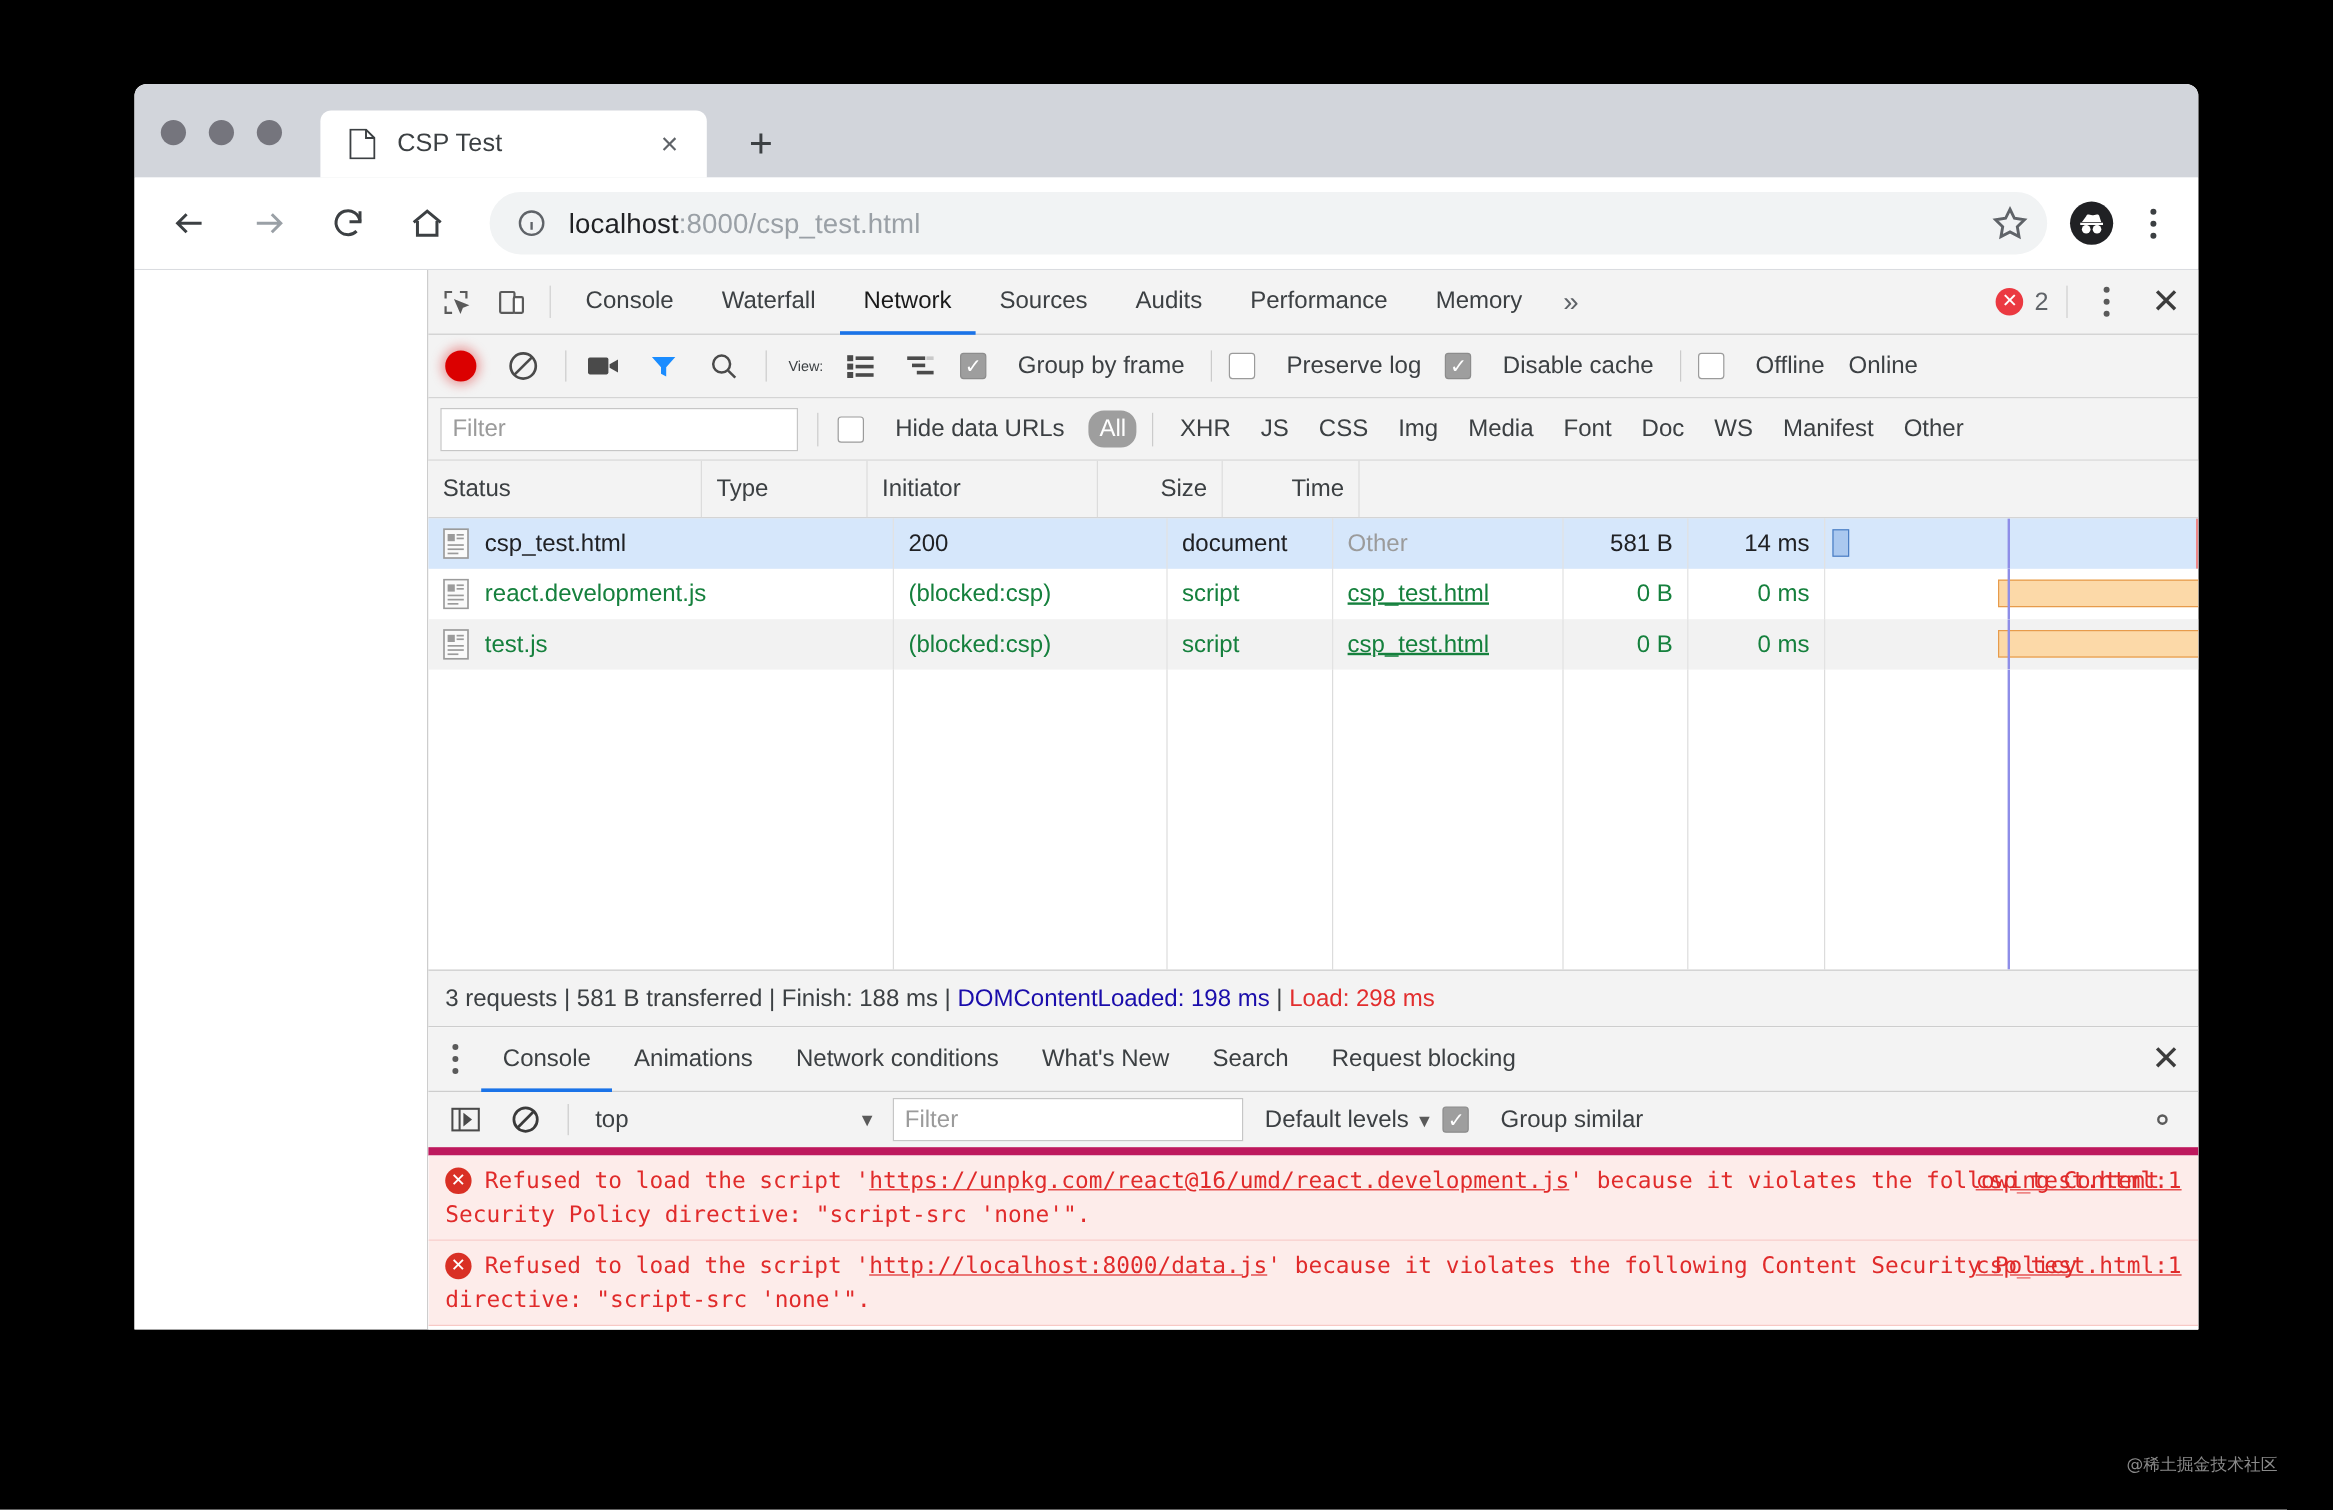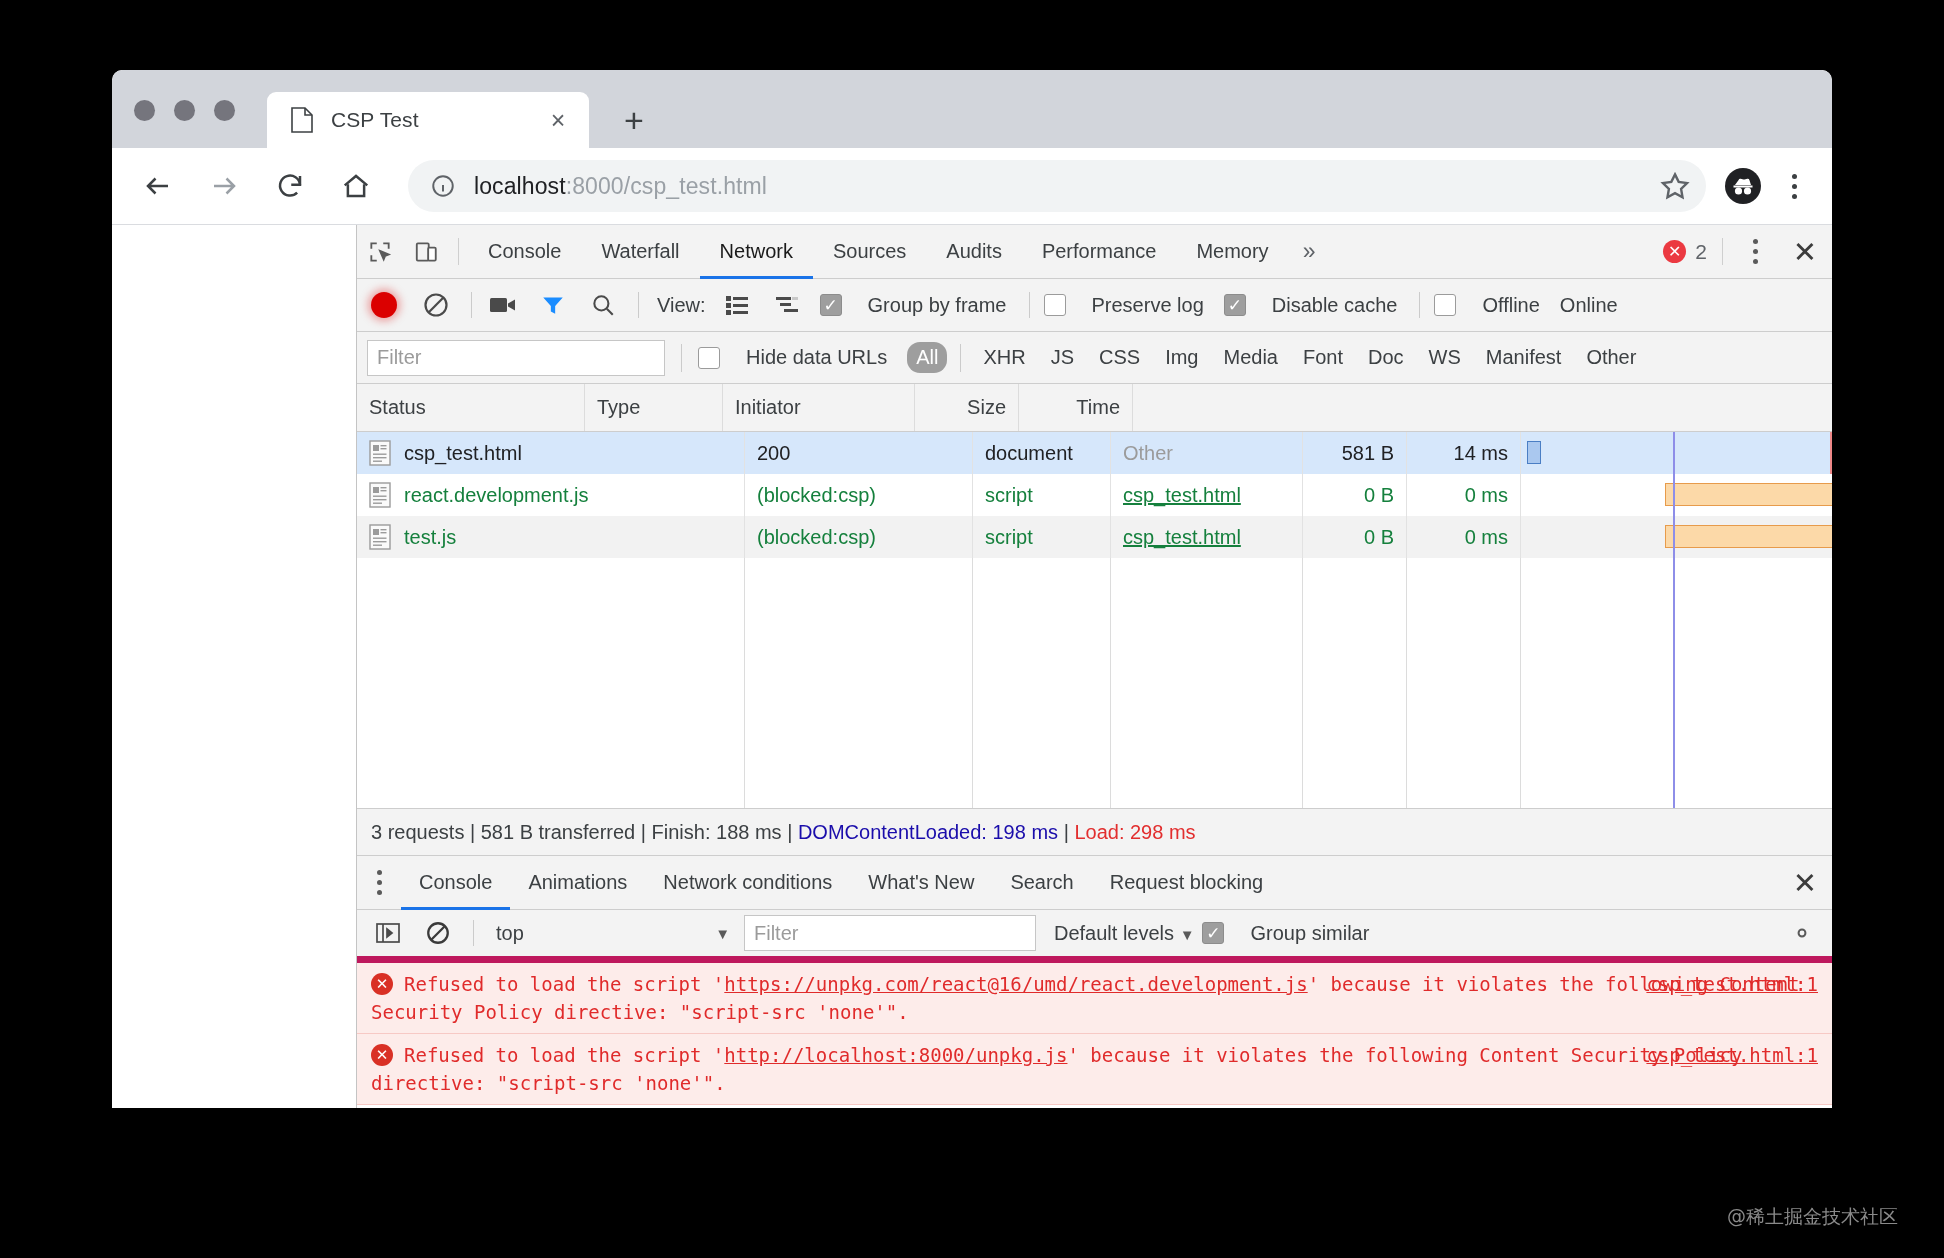--- a/index.html
+++ b/index.html
@@ -191,21 +191,21 @@
     background: #db0000;
     box-shadow: 0 0 9px 3px rgba(219,0,0,.35);
     margin-right: 22px;
   }
   .tb-icon {
     width: 34px; height: 34px; margin-right: 16px;
     display: flex; align-items: center; justify-content: center;
     color: #5a5a5a;
   }
   .tb-div { width: 1px; height: 26px; background: #cbcbcb; margin: 0 14px 0 2px; }
-  .tb-label { font-size: 20px; color: #3c4043; margin: 0 14px 0 4px; }
+  .tb-label { font-size: 12px; color: #3c4043; margin: 0 14px 0 4px; }
   .checkrow { display: flex; align-items: center; gap: 26px; margin-right: 20px; }
   .cb {
     width: 22px; height: 22px; border-radius: 3px;
     border: 1px solid #9b9b9b; background: #fff;
     display: flex; align-items: center; justify-content: center;
     flex: none;
   }
   .cb.on { background: #9e9e9e; border-color: #8c8c8c; }
   .cb.on::after {
     content: "✓"; color: #fff; font-size: 17px; line-height: 1;
@@ -377,21 +377,21 @@
   }
   .prompt {
     height: 46px; display: flex; align-items: center;
     padding-left: 16px; background: #fff;
     border-bottom: 1px solid #eee;
   }
 
   
   .watermark {
     position: absolute; right: 46px; bottom: 28px;
-    color: #8a8a8a; font-size: 19px;
+    color: #8a8a8a; font-size: 14px;
     font-family: "DejaVu Sans", sans-serif;
     margin-top: 37px;
   }
 </style>
 </head>
 <body>
 
 <div class="window">
 
   <div class="tabstrip">
@@ -779,21 +779,21 @@
         </div>
 
         <div class="console-body">
           <div class="msg">
             <span class="msg-ico">✕</span>
             <span class="msg-text"><span>Refused to load the script '</span><span class="msg-link">https://unpkg.com/react@16/umd/react.development.js</span><span>' because it violates the following Content Security Policy directive: "script-src 'none'".</span></span>
             <span class="msg-src">csp_test.html:1</span>
           </div>
           <div class="msg">
             <span class="msg-ico">✕</span>
-            <span class="msg-text"><span>Refused to load the script '</span><span class="msg-link">http://localhost:8000/unpkg.js</span><span>' because it violates the following Content Security Policy directive: "script-src 'none'".</span></span>
+            <span class="msg-text"><span>Refused to load the script '</span><span class="msg-link">http://localhost:8000/data.js</span><span>' because it violates the following Content Security Policy directive: "script-src 'none'".</span></span>
             <span class="msg-src">csp_test.html:1</span>
           </div>
           <div class="prompt">
             
           </div>
         </div>
       </div>
 
     </div>
   </div>

